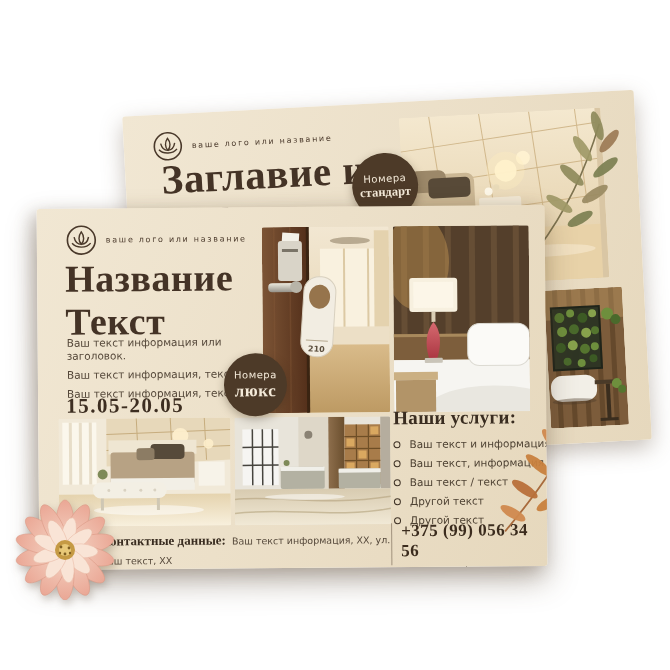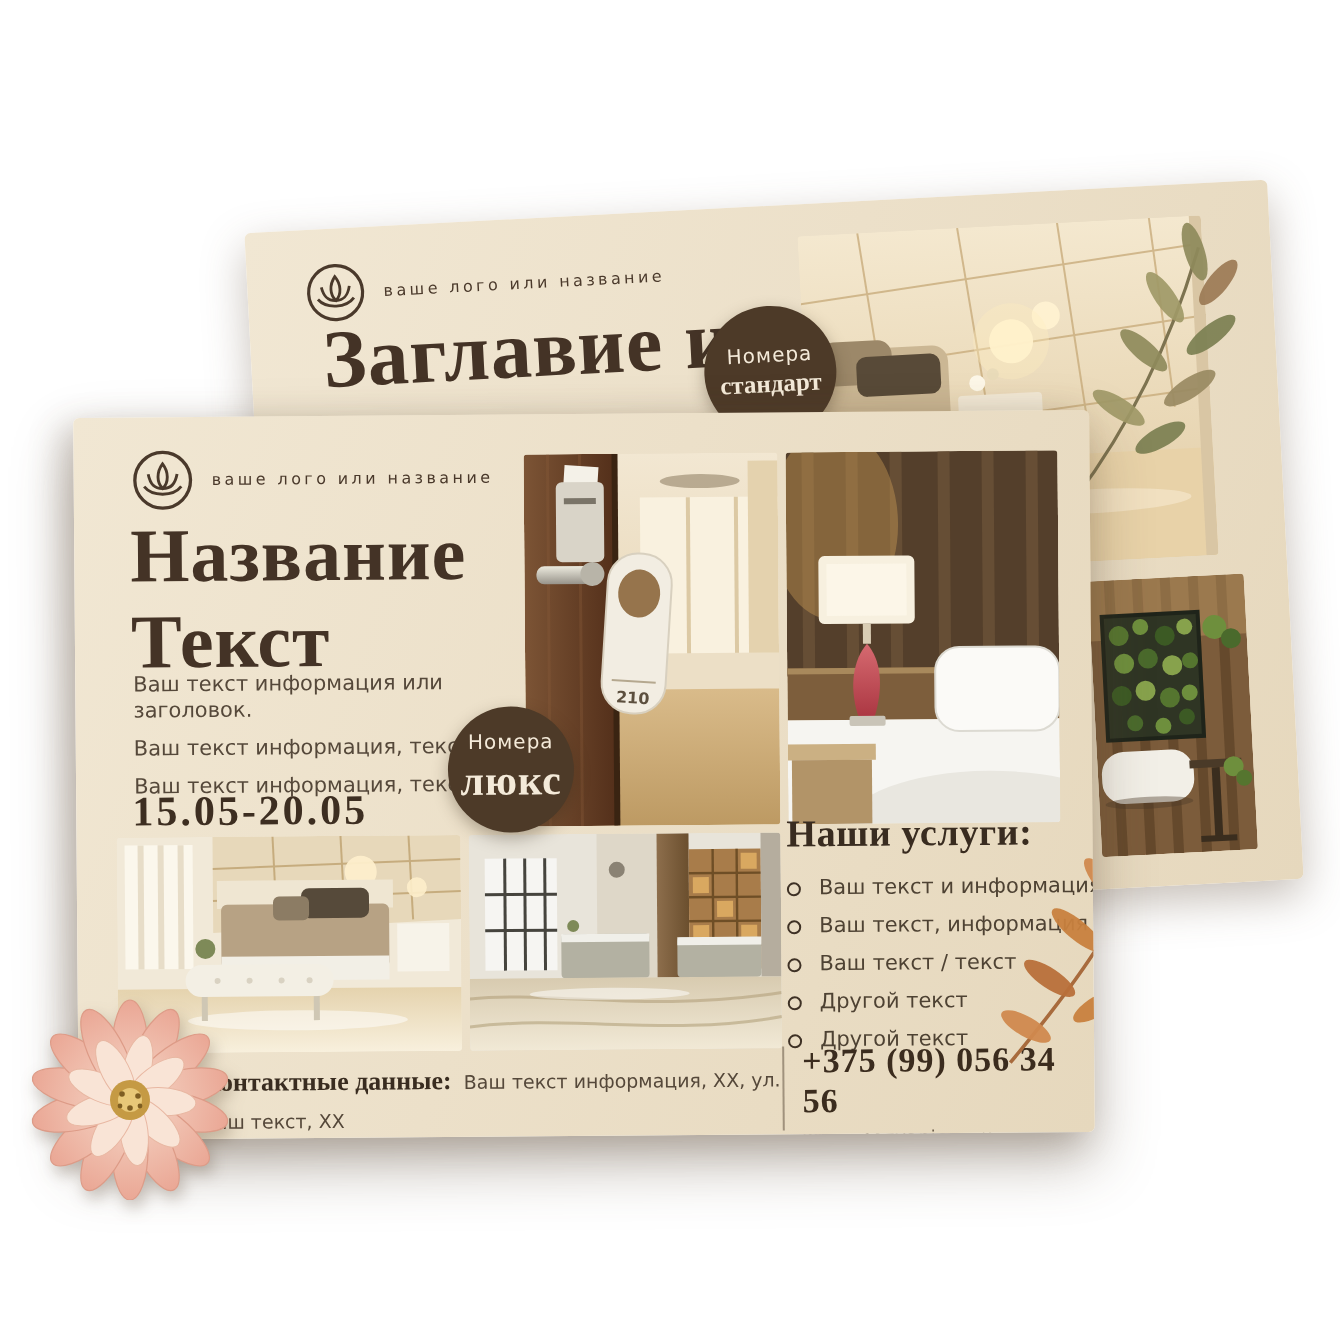--- a/index.html
+++ b/index.html
@@ -32,21 +32,21 @@
 
   .date{position:absolute;left:28px;top:185px;font-family:"Liberation Serif","DejaVu Serif",serif;
         font-weight:700;font-size:21px;letter-spacing:1.5px;color:#3d2e21;}
 
   .badge{position:absolute;border-radius:50%;background:#4d3a28;color:#f4ead9;z-index:6;
          display:flex;flex-direction:column;align-items:center;justify-content:center;
          box-shadow:0 3px 8px rgba(60,45,30,.35);}
   .badge .b1{font-size:10px;letter-spacing:.5px;}
   .badge .b2{font-family:"Liberation Serif","DejaVu Serif",serif;font-weight:700;margin-top:1px;}
   .badge-front{left:186px;top:146px;width:63px;height:63px;}
-  .badge-front .b2{font-size:21px;letter-spacing:.5px;}
+  .badge-front .b2{font-size:17px;letter-spacing:.5px;}
   .badge-back{left:226px;top:50px;width:66px;height:66px;}
   .badge-back .b2{font-size:12.5px;}
 
   .photo{position:absolute;border-radius:2px;overflow:hidden;}
   .photo svg{display:block;}
   .photo-door{left:225px;top:20px;}
   .photo-lamp{left:356px;top:20px;}
   .photo-bedroom{left:20px;top:210px;}
   .photo-lobby{left:196px;top:210px;}
   .photo-back-room{left:276px;top:16px;}

